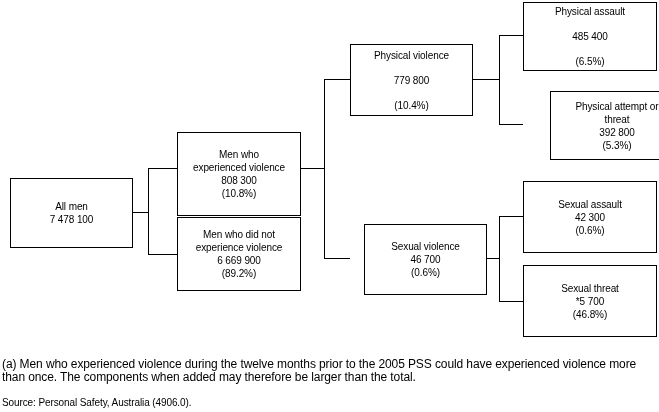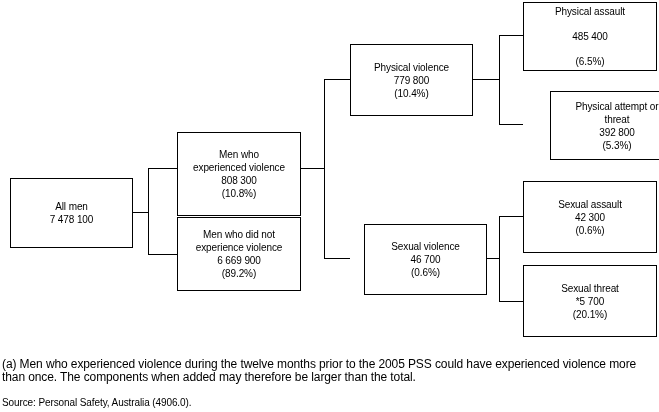--- a/index.html
+++ b/index.html
@@ -76,21 +76,21 @@
     <div class="ln">(10.8%)</div>
   </div>
 
   <div class="node" style="left:177px;top:217px;width:124px;height:74px;">
     <div class="ln">Men who did not</div>
     <div class="ln">experience violence</div>
     <div class="ln">6 669 900</div>
     <div class="ln">(89.2%)</div>
   </div>
 
-  <div class="node" style="left:350px;top:44px;width:123px;height:72px;">
+  <div class="node" style="left:350px;top:44px;width:123px;height:72px;gap:12px;">
     <div class="ln">Physical violence</div>
     <div class="ln">779 800</div>
     <div class="ln">(10.4%)</div>
   </div>
 
   <div class="node" style="left:364px;top:224px;width:123px;height:71px;">
     <div class="ln">Sexual violence</div>
     <div class="ln">46 700</div>
     <div class="ln">(0.6%)</div>
   </div>
@@ -110,19 +110,19 @@
 
   <div class="node" style="left:523px;top:181px;width:134px;height:72px;">
     <div class="ln">Sexual assault</div>
     <div class="ln">42 300</div>
     <div class="ln">(0.6%)</div>
   </div>
 
   <div class="node" style="left:523px;top:265px;width:134px;height:72px;">
     <div class="ln">Sexual threat</div>
     <div class="ln">*5 700</div>
-    <div class="ln">(20.1%)</div>
+    <div class="ln">(46.8%)</div>
   </div>
 
   <div class="footnote">(a) Men who experienced violence during the twelve months prior to the 2005 PSS could have experienced violence more than once. The components when added may therefore be larger than the total.</div>
   <div class="source">Source: Personal Safety, Australia (4906.0).</div>
 
 </div>
 
 </body></html>

